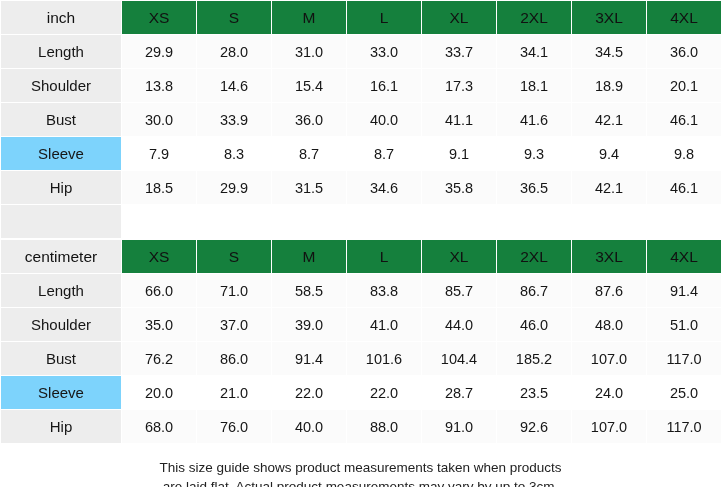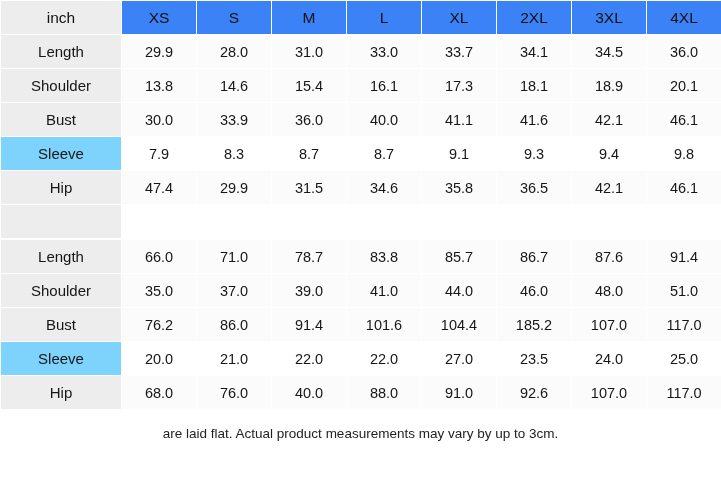--- a/index.html
+++ b/index.html
@@ -35,21 +35,21 @@
     color: #161616;
     border: 1px solid #ffffff;
     padding: 0;
   }
   
   table.size-table col.first { width: 121px; }
   table.size-table col.rest { width: 75px; }
 
   
   tr.unit-row td {
-    background: #3b82f6;
+    background: #15803d;
     font-size: 15.5px;
     color: #111111;
   }
   tr.unit-row td.unit-label {
     background: #ededed;
     text-align: center;
   }
   
   tr.data-row td.row-label {
     background: #ededed;
@@ -159,21 +159,21 @@
         <td class="val">8.7</td>
         <td class="val">8.7</td>
         <td class="val">9.1</td>
         <td class="val">9.3</td>
         <td class="val">9.4</td>
         <td class="val">9.8</td>
       </tr>
 
       <tr class="data-row">
         <td class="row-label">Hip</td>
-        <td class="val">47.4</td>
+        <td class="val">18.5</td>
         <td class="val">29.9</td>
         <td class="val">31.5</td>
         <td class="val">34.6</td>
         <td class="val">35.8</td>
         <td class="val">36.5</td>
         <td class="val">42.1</td>
         <td class="val">46.1</td>
       </tr>
 
       <tr class="spacer-row">
@@ -196,26 +196,37 @@
         <col class="rest">
         <col class="rest">
         <col class="rest">
         <col class="rest">
         <col class="rest">
         <col class="rest">
         <col class="rest">
         <col class="rest">
     </colgroup>
     <tbody>
+      <tr class="unit-row">
+        <td class="unit-label">centimeter</td>
+        <td>XS</td>
+        <td>S</td>
+        <td>M</td>
+        <td>L</td>
+        <td>XL</td>
+        <td>2XL</td>
+        <td>3XL</td>
+        <td>4XL</td>
+      </tr>
 
       <tr class="data-row">
         <td class="row-label">Length</td>
         <td class="val">66.0</td>
         <td class="val">71.0</td>
-        <td class="val">78.7</td>
+        <td class="val">58.5</td>
         <td class="val">83.8</td>
         <td class="val">85.7</td>
         <td class="val">86.7</td>
         <td class="val">87.6</td>
         <td class="val">91.4</td>
       </tr>
 
       <tr class="data-row">
         <td class="row-label">Shoulder</td>
         <td class="val">35.0</td>
@@ -239,37 +250,38 @@
         <td class="val">107.0</td>
         <td class="val">117.0</td>
       </tr>
 
       <tr class="data-row band">
         <td class="row-label">Sleeve</td>
         <td class="val">20.0</td>
         <td class="val">21.0</td>
         <td class="val">22.0</td>
         <td class="val">22.0</td>
-        <td class="val">27.0</td>
+        <td class="val">28.7</td>
         <td class="val">23.5</td>
         <td class="val">24.0</td>
         <td class="val">25.0</td>
       </tr>
 
       <tr class="data-row">
         <td class="row-label">Hip</td>
         <td class="val">68.0</td>
         <td class="val">76.0</td>
         <td class="val">40.0</td>
         <td class="val">88.0</td>
         <td class="val">91.0</td>
         <td class="val">92.6</td>
         <td class="val">107.0</td>
         <td class="val">117.0</td>
       </tr>
     </tbody>
   </table>
 
   <div class="note">
+    <div>This size guide shows product measurements taken when products</div>
     <div>are laid flat. Actual product measurements may vary by up to 3cm.</div>
   </div>
 
 </div>
 
 </body></html>

